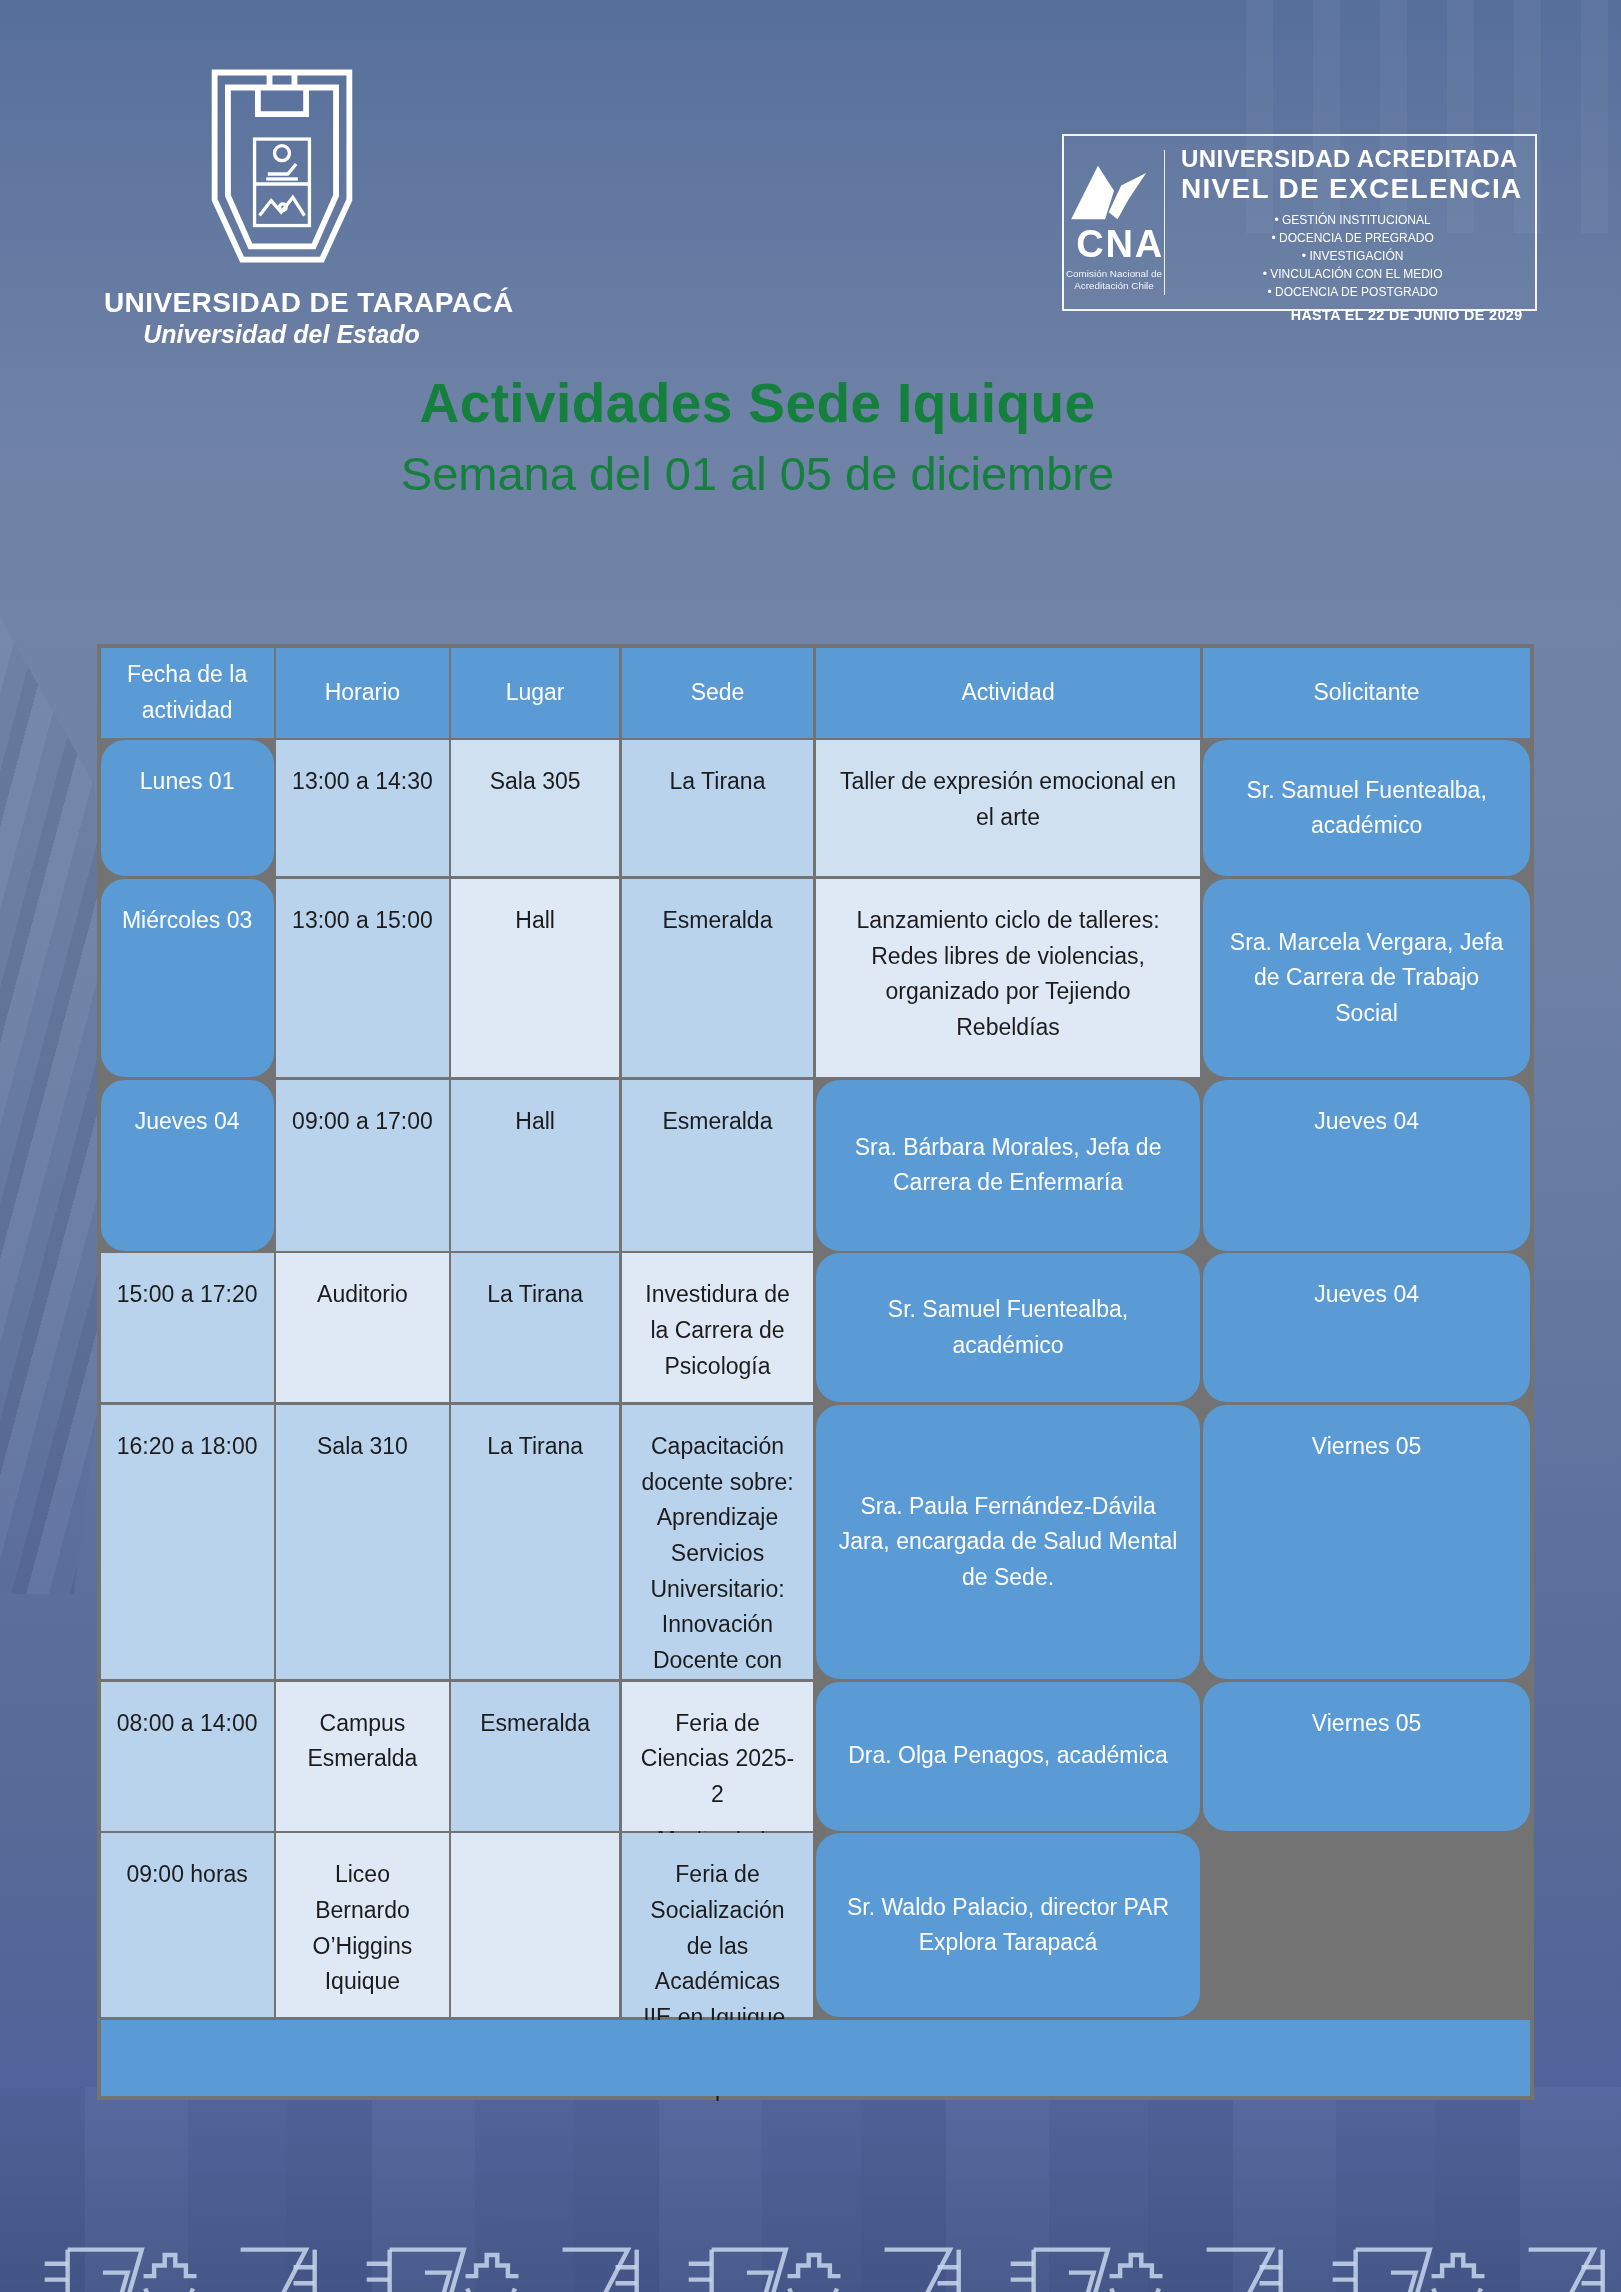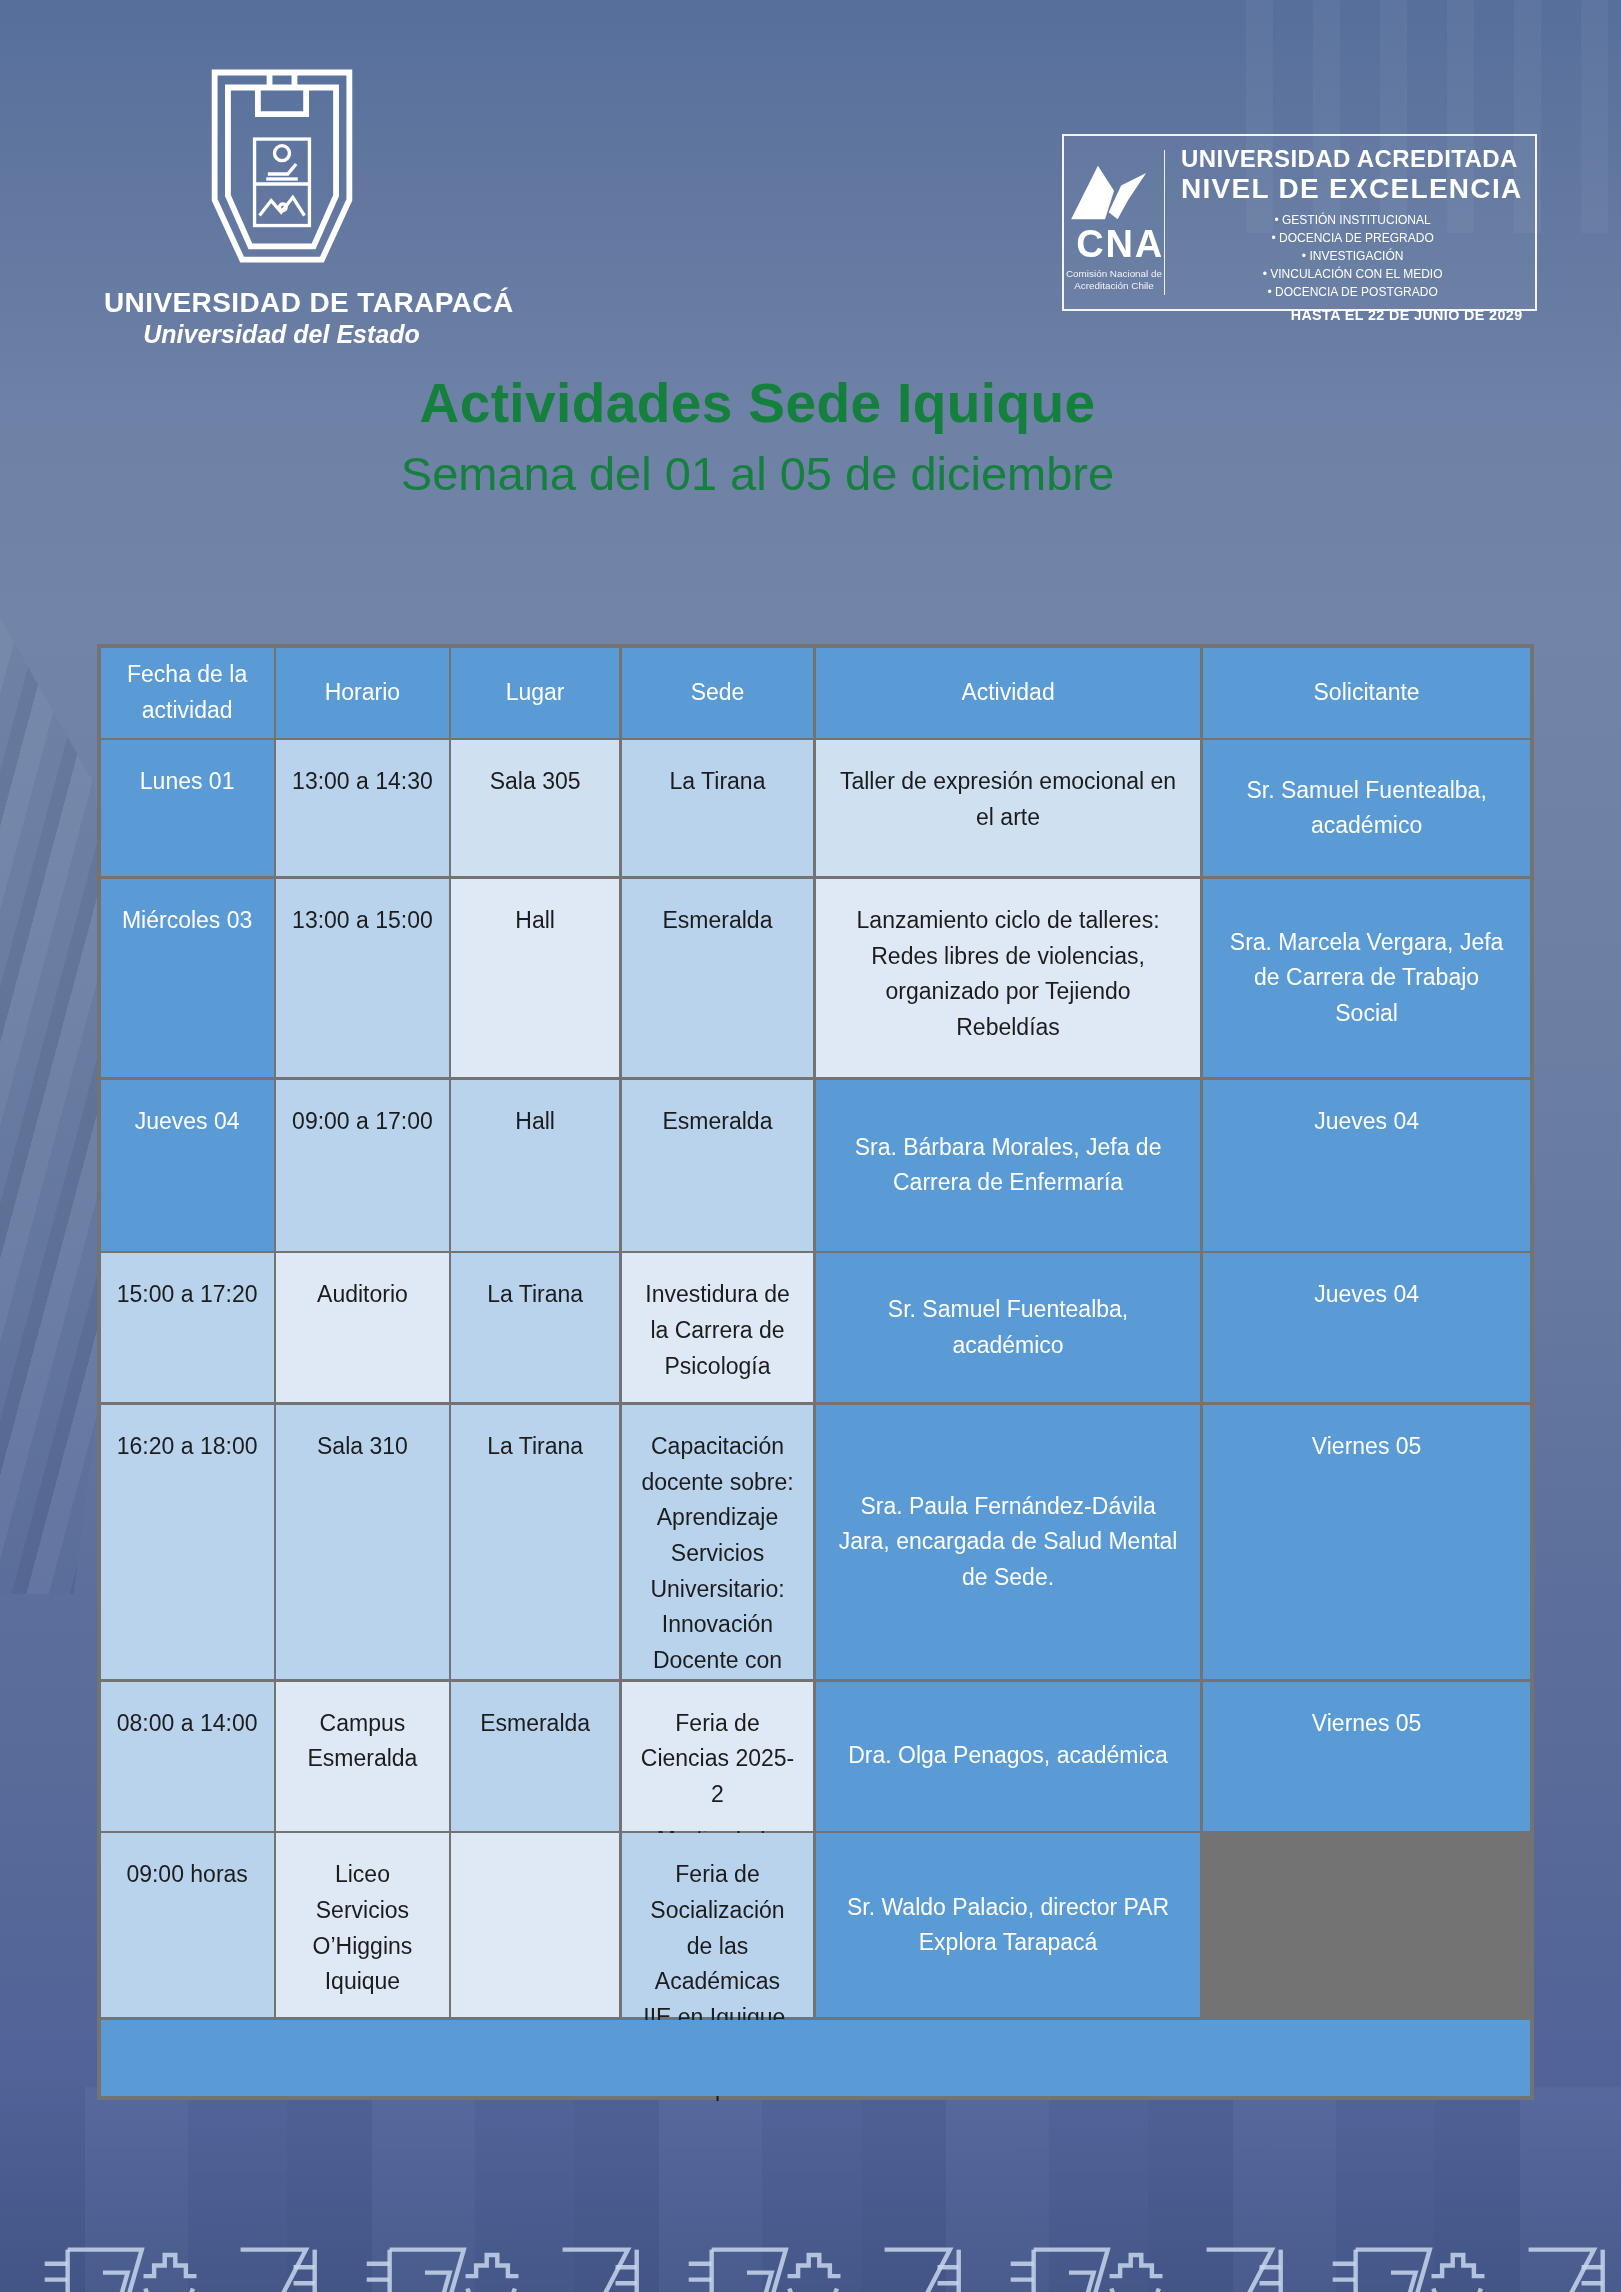--- a/index.html
+++ b/index.html
@@ -69,21 +69,21 @@
     background:#737373;padding:3.6px;display:grid;gap:2.7px;
     grid-template-columns:196fr 195fr 190fr 217fr 435fr 371fr;
     grid-template-rows:90px 136px 198px 171px 149px 274px 149px 184px 76px;
   }
   .cell{
     display:flex;flex-direction:column;align-items:center;justify-content:flex-start;
     text-align:center;box-sizing:border-box;padding:24px 9px 9px;
     font-size:23px;line-height:1.55;color:#1c1c1c;
   }
   .hd{background:#5b9bd5;color:#fff;justify-content:center;padding:7.2px 9px;font-size:23px;}
-  .c-blue{background:#5b9bd5;color:#fff;}
+  .c-blue{background:#5b9bd5;color:#fff;border-radius:24px;}
   .c-sol{justify-content:center;padding:12.5px 18px;}
   .c-act{padding:24px 18px 9px;}
   .shade-l{background:#b9d3ec;}
   .shade-m{background:#cfe0f1;}
   .shade-p{background:#dfe9f6;}
   .c-empty{grid-column:1 / -1;background:#5b9bd5;}
 
   
   .pattern-band{position:absolute;left:0;top:2232px;width:1622px;height:152px;display:flex;gap:30px;padding-left:39px;}
   .pattern-band svg{flex:0 0 auto;}
@@ -186,21 +186,21 @@
     <div class="cell shade-l c-act">Capacitación docente sobre: Aprendizaje Servicios Universitario: Innovación Docente con Sentido Social, expone Dra. Nerea Permach Martín de la Universidad del País Vasco (UPV/EHU).</div>
     <div class="cell c-blue c-sol">Sra. Paula Fernández-Dávila Jara, encargada de Salud Mental de Sede.</div>
     <div class="cell c-blue">Viernes 05</div>
     <div class="cell shade-l">08:00 a 14:00</div>
     <div class="cell shade-p">Campus Esmeralda</div>
     <div class="cell shade-l">Esmeralda</div>
     <div class="cell shade-p c-act">Feria de Ciencias 2025-2</div>
     <div class="cell c-blue c-sol">Dra. Olga Penagos, académica</div>
     <div class="cell c-blue">Viernes 05</div>
     <div class="cell shade-l">09:00 horas</div>
-    <div class="cell shade-p">Liceo Servicios O’Higgins Iquique</div>
+    <div class="cell shade-p">Liceo Bernardo O’Higgins Iquique</div>
     <div class="cell shade-p"></div>
     <div class="cell shade-l c-act">Feria de Socialización de las Académicas IIE en Iquique, PAR Explora Tarapacá</div>
     <div class="cell c-blue c-sol">Sr. Waldo Palacio, director PAR Explora Tarapacá</div>
     <div class="cell c-empty"></div>
   </div>
 
 <div class="pattern-band">
   <svg width="0" height="0" style="position:absolute">
     <defs>
       <g id="uta-motif" fill="none" stroke="rgba(198,214,236,0.85)" stroke-width="5">

